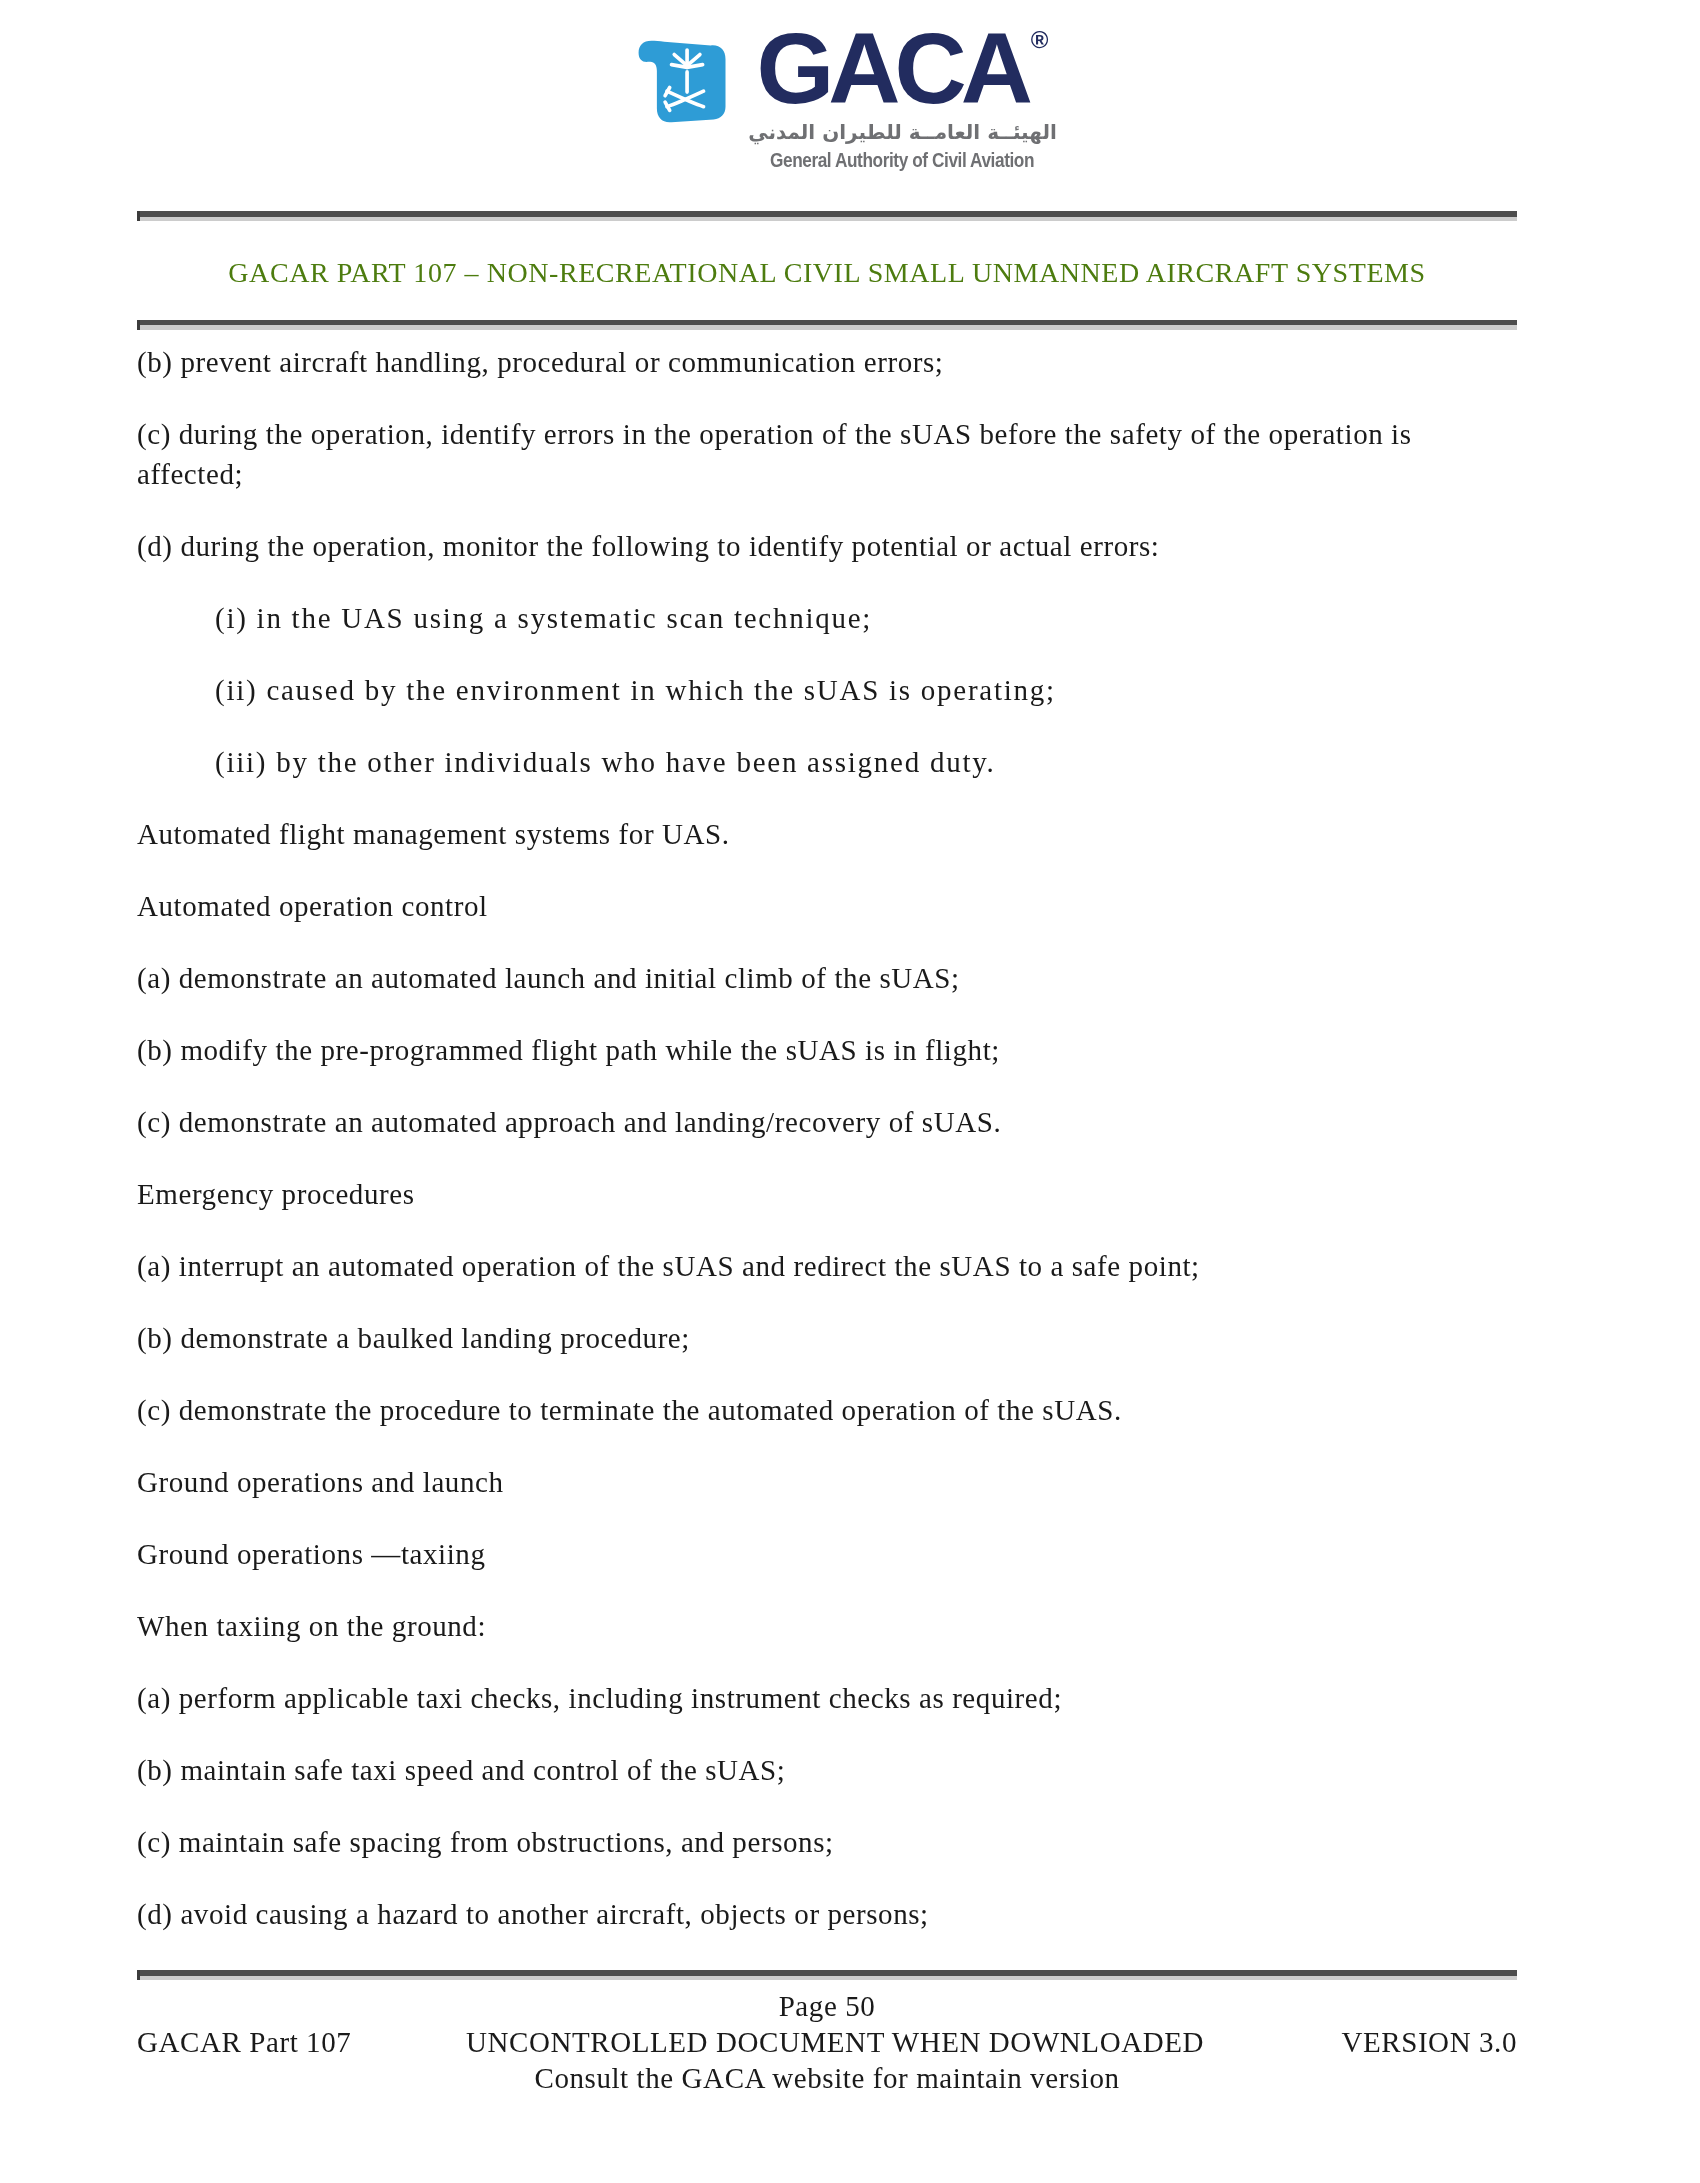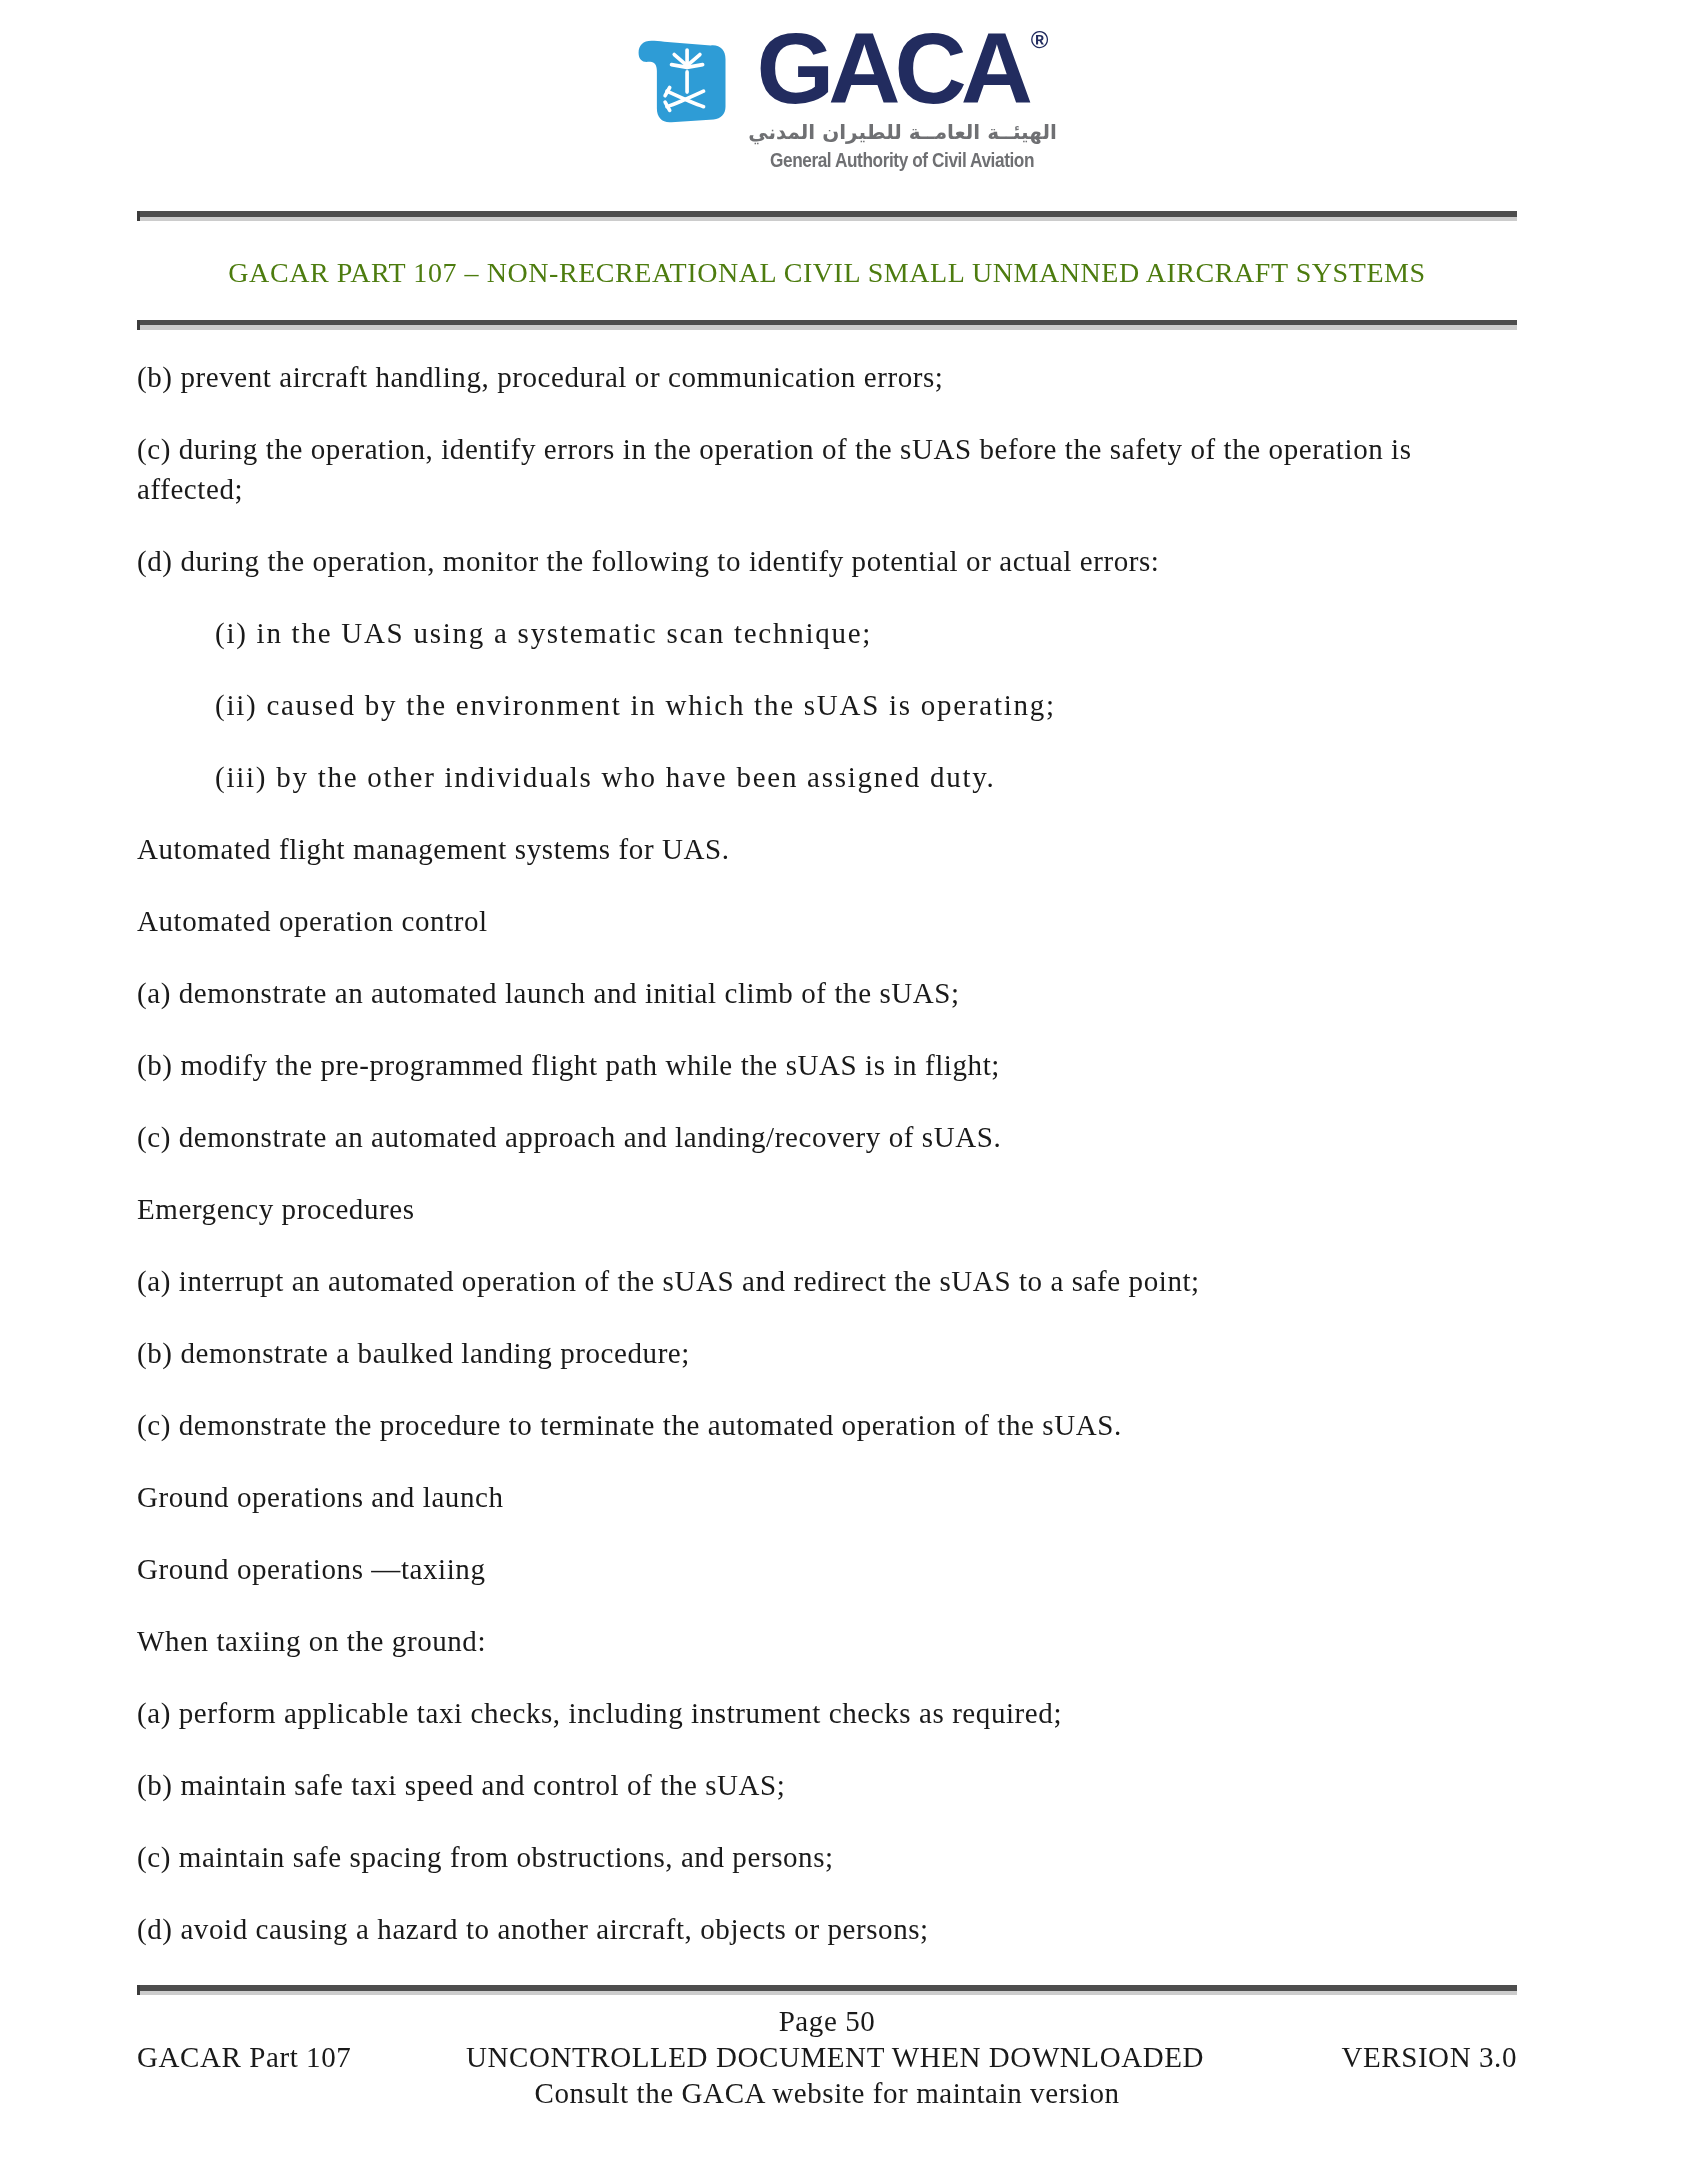--- a/index.html
+++ b/index.html
@@ -78,21 +78,21 @@
   .doc-title {
     margin-top: 33px;
     text-align: center;
     font-size: 28px;
     line-height: 38px;
     letter-spacing: 0.02em;
     color: #4d7c0f;
     white-space: nowrap;
   }
 
-  .doc-body { margin-top: 27px; }
+  .doc-body { margin-top: 12px; }
   .para {
     margin: 0 0 32px 0;
     font-size: 29px;
     line-height: 40px;
     letter-spacing: 0.02em;
     max-width: 1330px;
   }
   .para.indent { padding-left: 78px; letter-spacing: 0.06em; }
 
   

